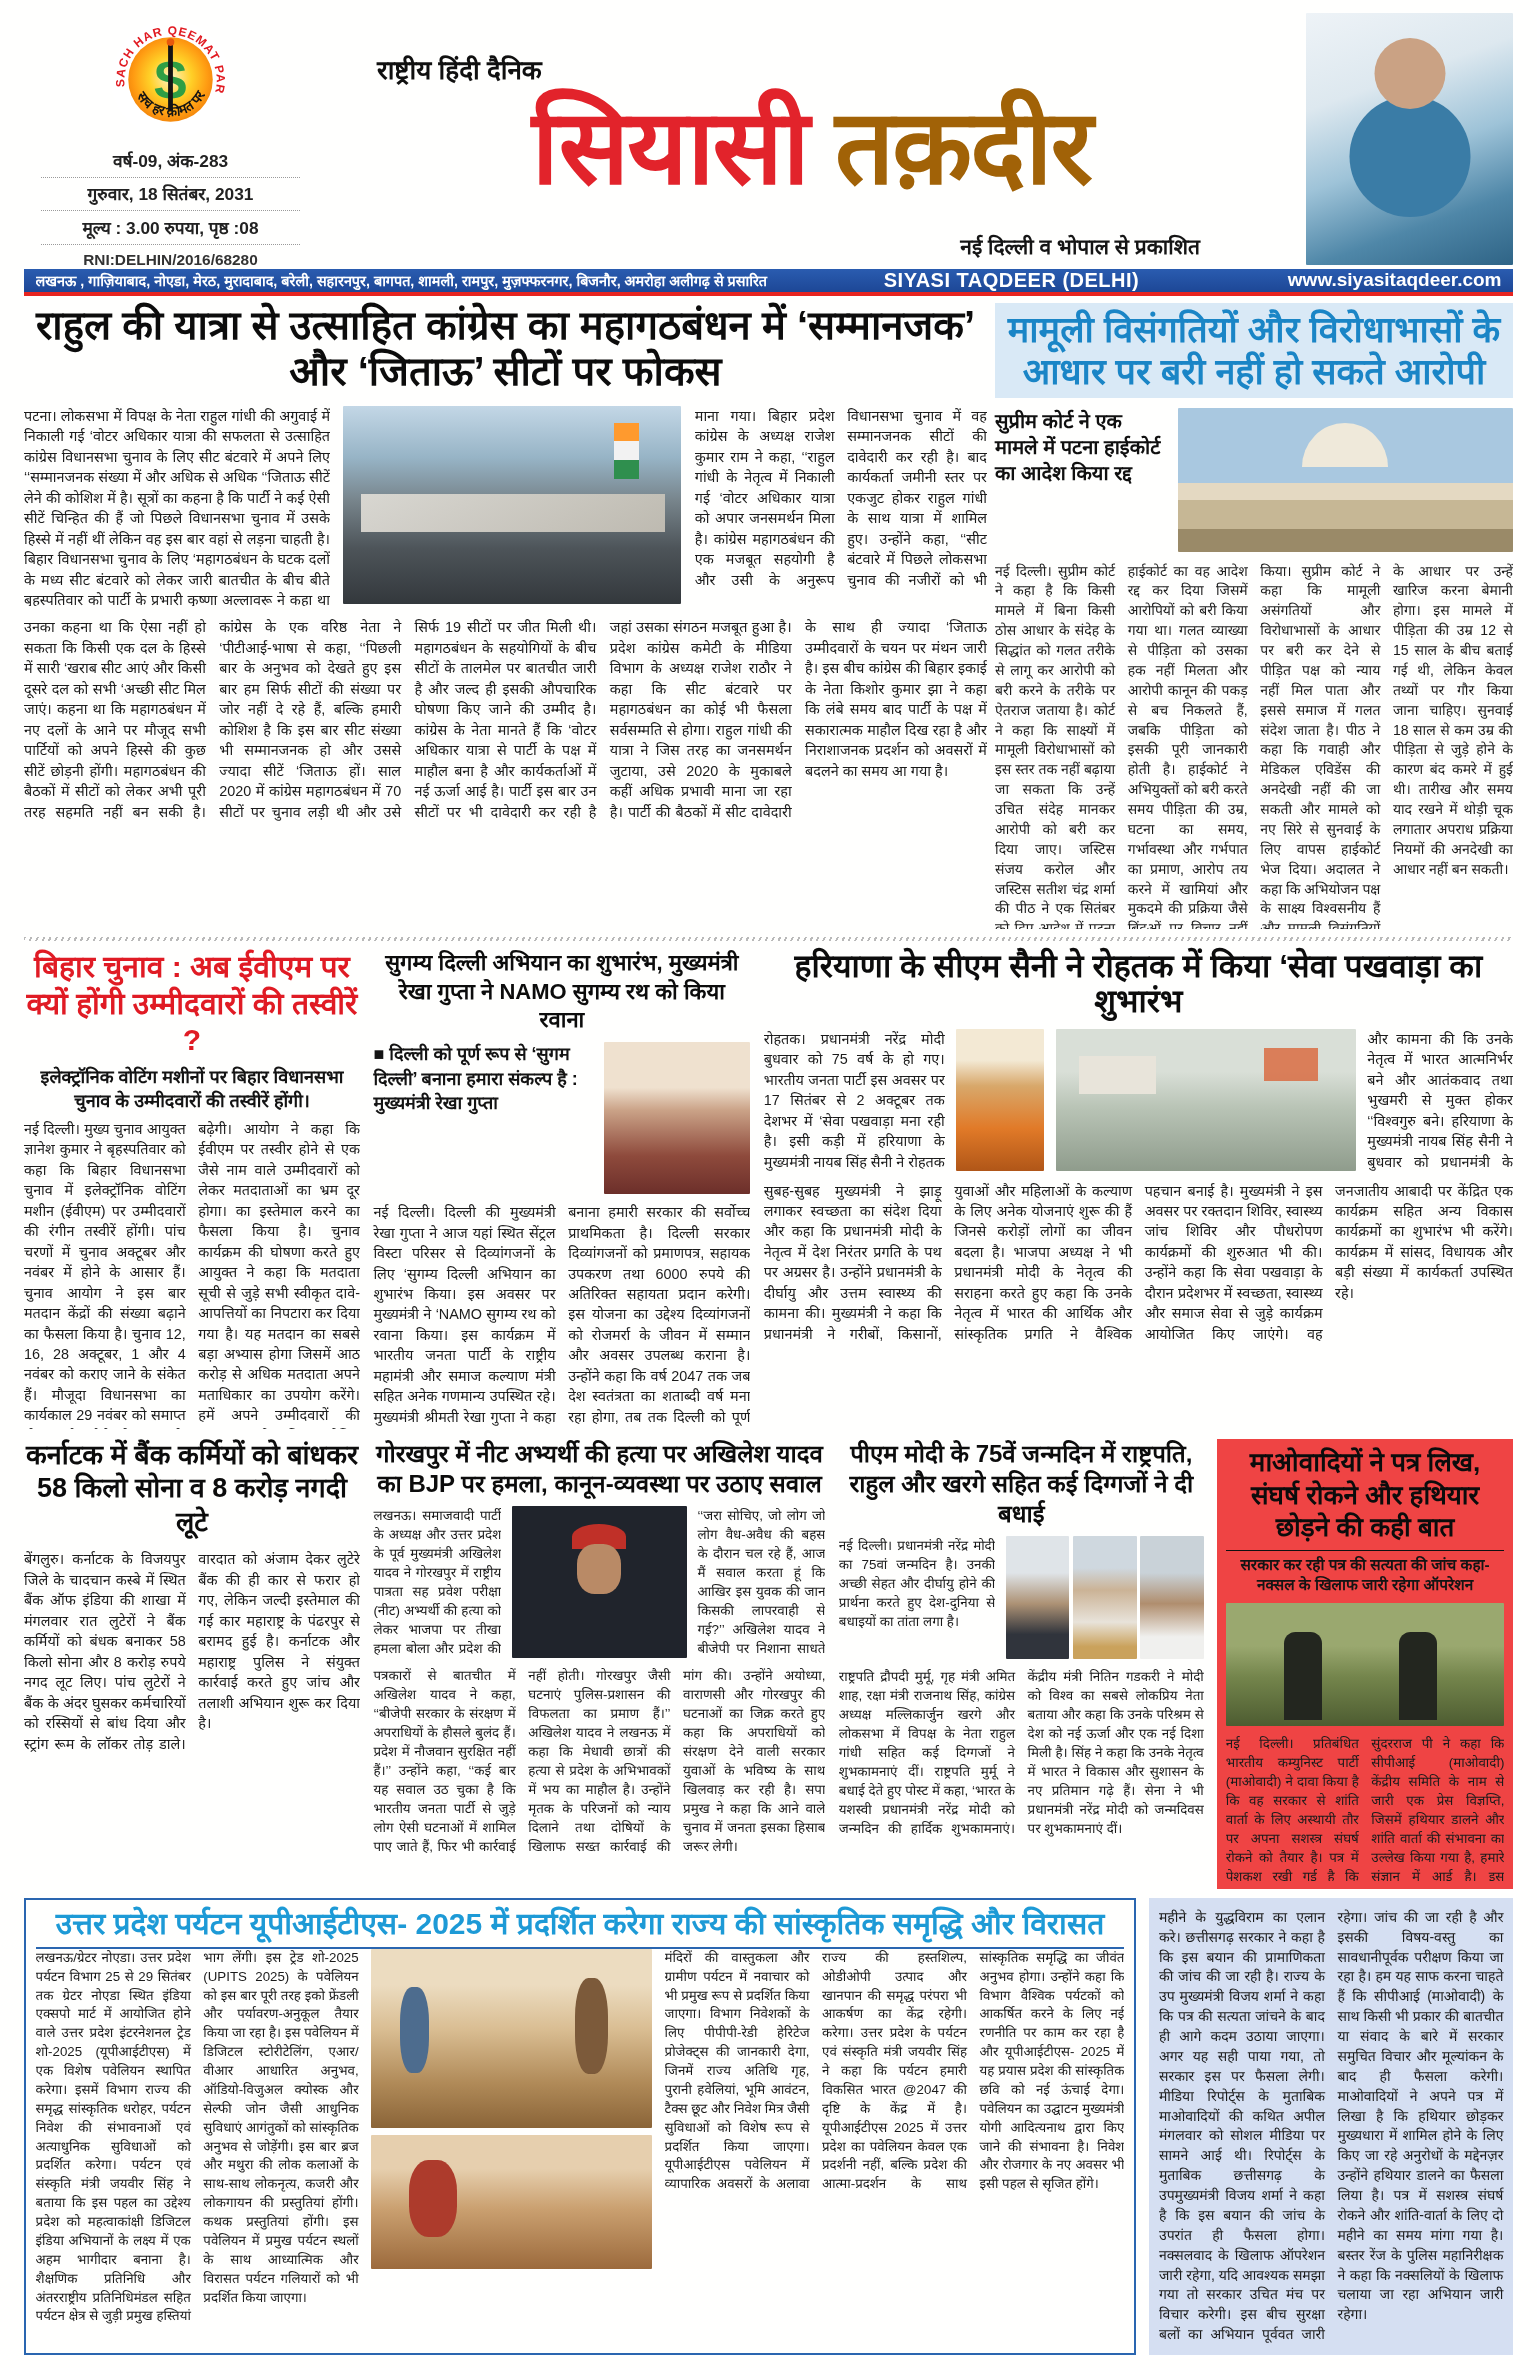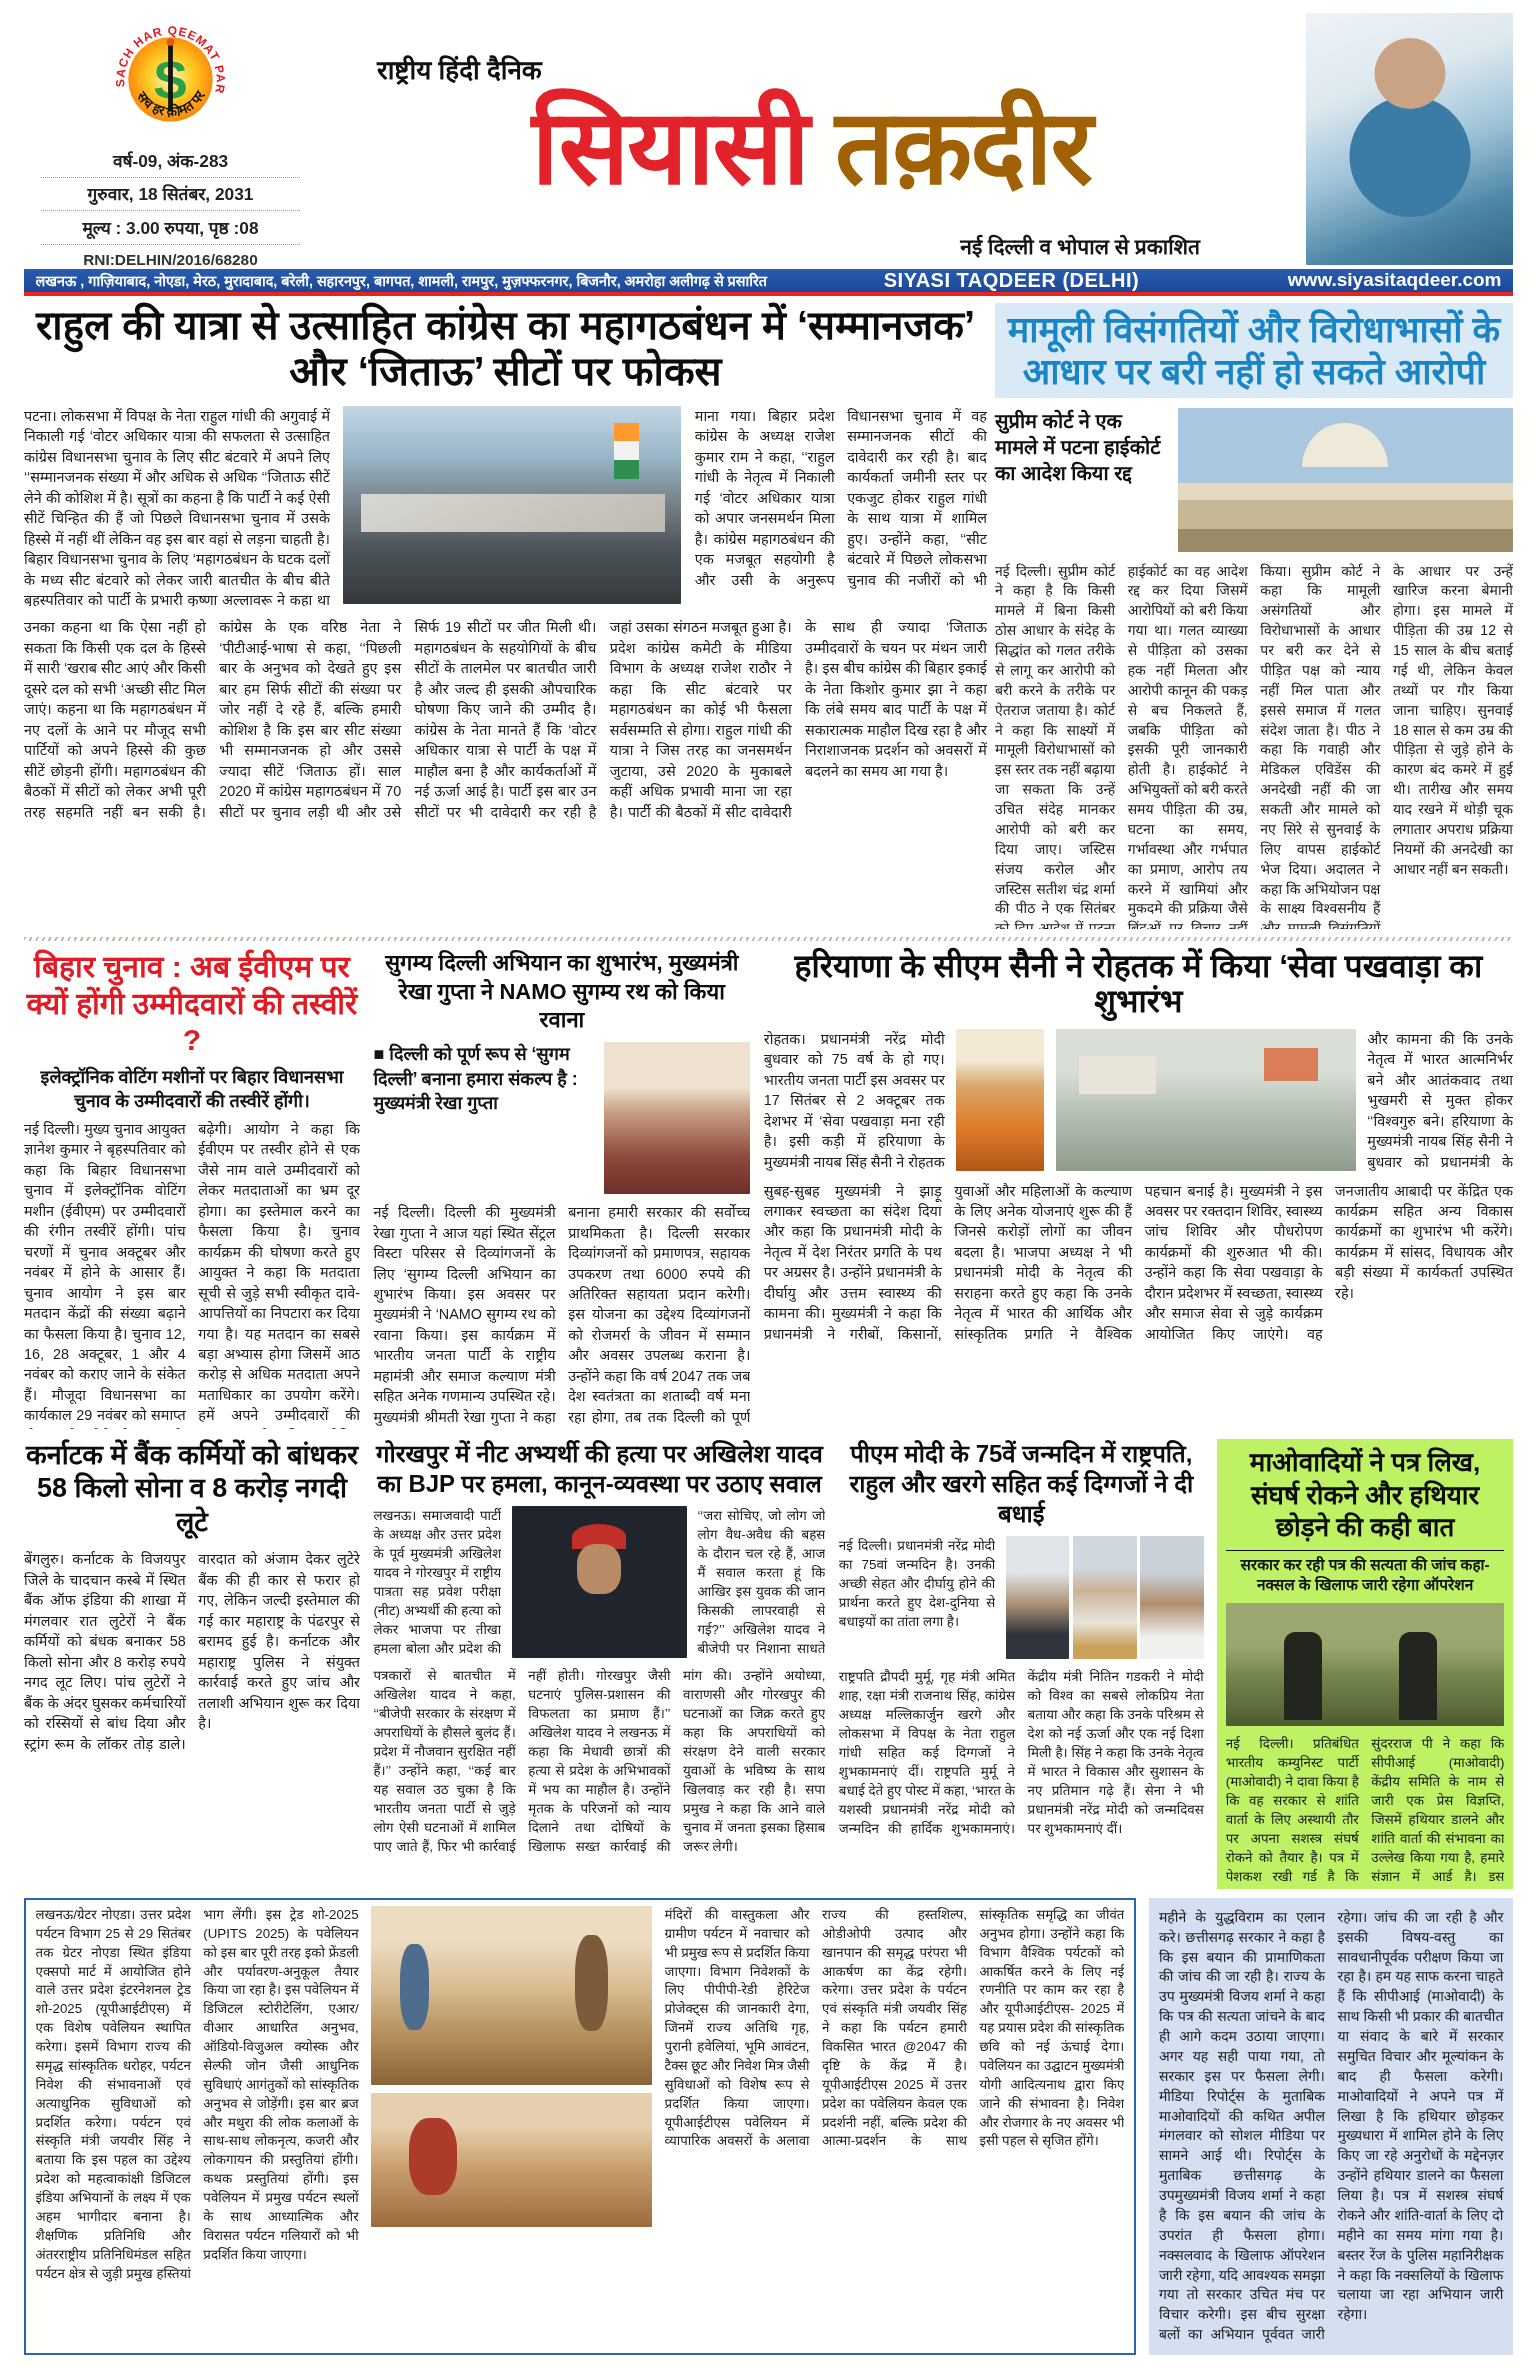--- a/index.html
+++ b/index.html
@@ -104,21 +104,21 @@
       width:44px; height:50px; border-radius:40%; background:#b98a66; }
   .modi { width:365px; display:flex; flex-direction:column; }
   .modi-hl { font-size:24px; line-height:1.25; }
   .modi-mid { display:flex; gap:10.6px; margin-top:7.7px; height:123px; }
   .modi-col { flex:1; font-size:13.4px; }
   .modi-pics { width:198px; display:flex; gap:3.8px; }
   .ph-leader { flex:1; height:123px; }
   .ph-kharge { background:linear-gradient(180deg,#dfe4e8 0 30%,#ad9275 55%,#30343c 80%); }
   .ph-modi { background:linear-gradient(180deg,#cfd8df 0 26%,#cbb396 44%,#e8e3da 70%,#caa25c 90%); }
   .ph-rahulg { background:linear-gradient(180deg,#c9d2d8 0 30%,#b08e6e 55%,#f0f0ee 82%); }
-  .maoist { flex:1; background:#bef264; padding:7.7px 8.6px; display:flex; flex-direction:column; }
+  .maoist { flex:1; background:#ef4444; padding:7.7px 8.6px; display:flex; flex-direction:column; }
   .mao-hl { font-size:26px; line-height:1.25; }
   .mao-sub { font-size:15.4px; font-weight:800; text-align:center; border-top:1.9px solid #101010; margin-top:5.8px; padding-top:4.8px; line-height:1.3;}
   .ph-soldiers { width:100%; height:123px; margin:7.7px 0; background:linear-gradient(180deg,#9aa86f 0 35%,#74854c 60%,#4d5c31 100%); position:relative; overflow:hidden;}
   .ph-soldiers::before, .ph-soldiers::after { content:""; position:absolute; top:29px; width:38px; height:88px; border-radius:11.5px 11.5px 0 0; background:#23261f; }
   .ph-soldiers::before { left:58px; } .ph-soldiers::after { right:67px; }
   .mao-body { flex:1; font-size:13.4px; }
 
   
   .row4 { flex:1; margin-top:9.6px; }
   .upits { width:1112px; border:2.9px solid #2a66b0; padding:5.8px 9.6px 7.7px; display:flex; flex-direction:column; }
@@ -274,20 +274,21 @@
       <div class="hl mao-hl">माओवादियों ने पत्र लिख, संघर्ष रोकने और हथियार छोड़ने की कही बात</div>
       <div class="mao-sub">सरकार कर रही पत्र की सत्यता की जांच कहा- नक्सल के खिलाफ जारी रहेगा ऑपरेशन</div>
       <div class="ph ph-soldiers"></div>
       <div class="bt mao-body cols2 hidden-overflow"><span>नई दिल्ली। प्रतिबंधित भारतीय कम्युनिस्ट पार्टी (माओवादी) ने दावा किया है कि वह सरकार से शांति वार्ता के लिए अस्थायी तौर पर अपना सशस्त्र संघर्ष रोकने को तैयार है। पत्र में पेशकश रखी गई है कि सरकार एक</span> <span>जनरल सुंदरराज पी ने कहा कि सीपीआई (माओवादी) केंद्रीय समिति के नाम से जारी एक प्रेस विज्ञप्ति, जिसमें हथियार डालने और शांति वार्ता की संभावना का उल्लेख किया गया है, हमारे संज्ञान में आई है। इस विज्ञप्ति की</span></div>
     </div>
   </div>
 
   <div class="row row4">
 
     <div class="upits">
+      <div class="hl up-hl">उत्तर प्रदेश पर्यटन यूपीआईटीएस- 2025 में प्रदर्शित करेगा राज्य की सांस्कृतिक समृद्धि और विरासत</div>
       <div class="up-content">
         <div class="bt up-left cols2 hidden-overflow">लखनऊ/ग्रेटर नोएडा। उत्तर प्रदेश पर्यटन विभाग 25 से 29 सितंबर तक ग्रेटर नोएडा स्थित इंडिया एक्सपो मार्ट में आयोजित होने वाले उत्तर प्रदेश इंटरनेशनल ट्रेड शो-2025 (यूपीआईटीएस) में एक विशेष पवेलियन स्थापित करेगा। इसमें विभाग राज्य की समृद्ध सांस्कृतिक धरोहर, पर्यटन निवेश की संभावनाओं एवं अत्याधुनिक सुविधाओं को प्रदर्शित करेगा। पर्यटन एवं संस्कृति मंत्री जयवीर सिंह ने बताया कि इस पहल का उद्देश्य प्रदेश को महत्वाकांक्षी डिजिटल इंडिया अभियानों के लक्ष्य में एक अहम भागीदार बनाना है। शैक्षणिक प्रतिनिधि और अंतरराष्ट्रीय प्रतिनिधिमंडल सहित पर्यटन क्षेत्र से जुड़ी प्रमुख हस्तियां भाग लेंगी। इस ट्रेड शो-2025 (UPITS 2025) के पवेलियन को इस बार पूरी तरह इको फ्रेंडली और पर्यावरण-अनुकूल तैयार किया जा रहा है। इस पवेलियन में डिजिटल स्टोरीटेलिंग, एआर/वीआर आधारित अनुभव, ऑडियो-विजुअल क्योस्क और सेल्फी जोन जैसी आधुनिक सुविधाएं आगंतुकों को सांस्कृतिक अनुभव से जोड़ेंगी। इस बार ब्रज और मथुरा की लोक कलाओं के साथ-साथ लोकनृत्य, कजरी और लोकगायन की प्रस्तुतियां होंगी। कथक प्रस्तुतियां होंगी। इस पवेलियन में प्रमुख पर्यटन स्थलों के साथ आध्यात्मिक और विरासत पर्यटन गलियारों को भी प्रदर्शित किया जाएगा।</div>
         <div class="up-pics">
           <div class="ph ph-dance1"></div>
           <div class="ph ph-dance2"></div>
         </div>
         <div class="bt up-right cols3 hidden-overflow">मंदिरों की वास्तुकला और ग्रामीण पर्यटन में नवाचार को भी प्रमुख रूप से प्रदर्शित किया जाएगा। विभाग निवेशकों के लिए पीपीपी-रेडी हेरिटेज प्रोजेक्ट्स की जानकारी देगा, जिनमें राज्य अतिथि गृह, पुरानी हवेलियां, भूमि आवंटन, टैक्स छूट और निवेश मित्र जैसी सुविधाओं को विशेष रूप से प्रदर्शित किया जाएगा। यूपीआईटीएस पवेलियन में व्यापारिक अवसरों के अलावा राज्य की हस्तशिल्प, ओडीओपी उत्पाद और खानपान की समृद्ध परंपरा भी आकर्षण का केंद्र रहेगी। करेगा। उत्तर प्रदेश के पर्यटन एवं संस्कृति मंत्री जयवीर सिंह ने कहा कि पर्यटन हमारी विकसित भारत @2047 की दृष्टि के केंद्र में है। यूपीआईटीएस 2025 में उत्तर प्रदेश का पवेलियन केवल एक प्रदर्शनी नहीं, बल्कि प्रदेश की आत्मा-प्रदर्शन के साथ सांस्कृतिक समृद्धि का जीवंत अनुभव होगा। उन्होंने कहा कि विभाग वैश्विक पर्यटकों को आकर्षित करने के लिए नई रणनीति पर काम कर रहा है और यूपीआईटीएस- 2025 में यह प्रयास प्रदेश की सांस्कृतिक छवि को नई ऊंचाई देगा। पवेलियन का उद्घाटन मुख्यमंत्री योगी आदित्यनाथ द्वारा किए जाने की संभावना है। निवेश और रोजगार के नए अवसर भी इसी पहल से सृजित होंगे।</div>
       </div>
     </div>
 

